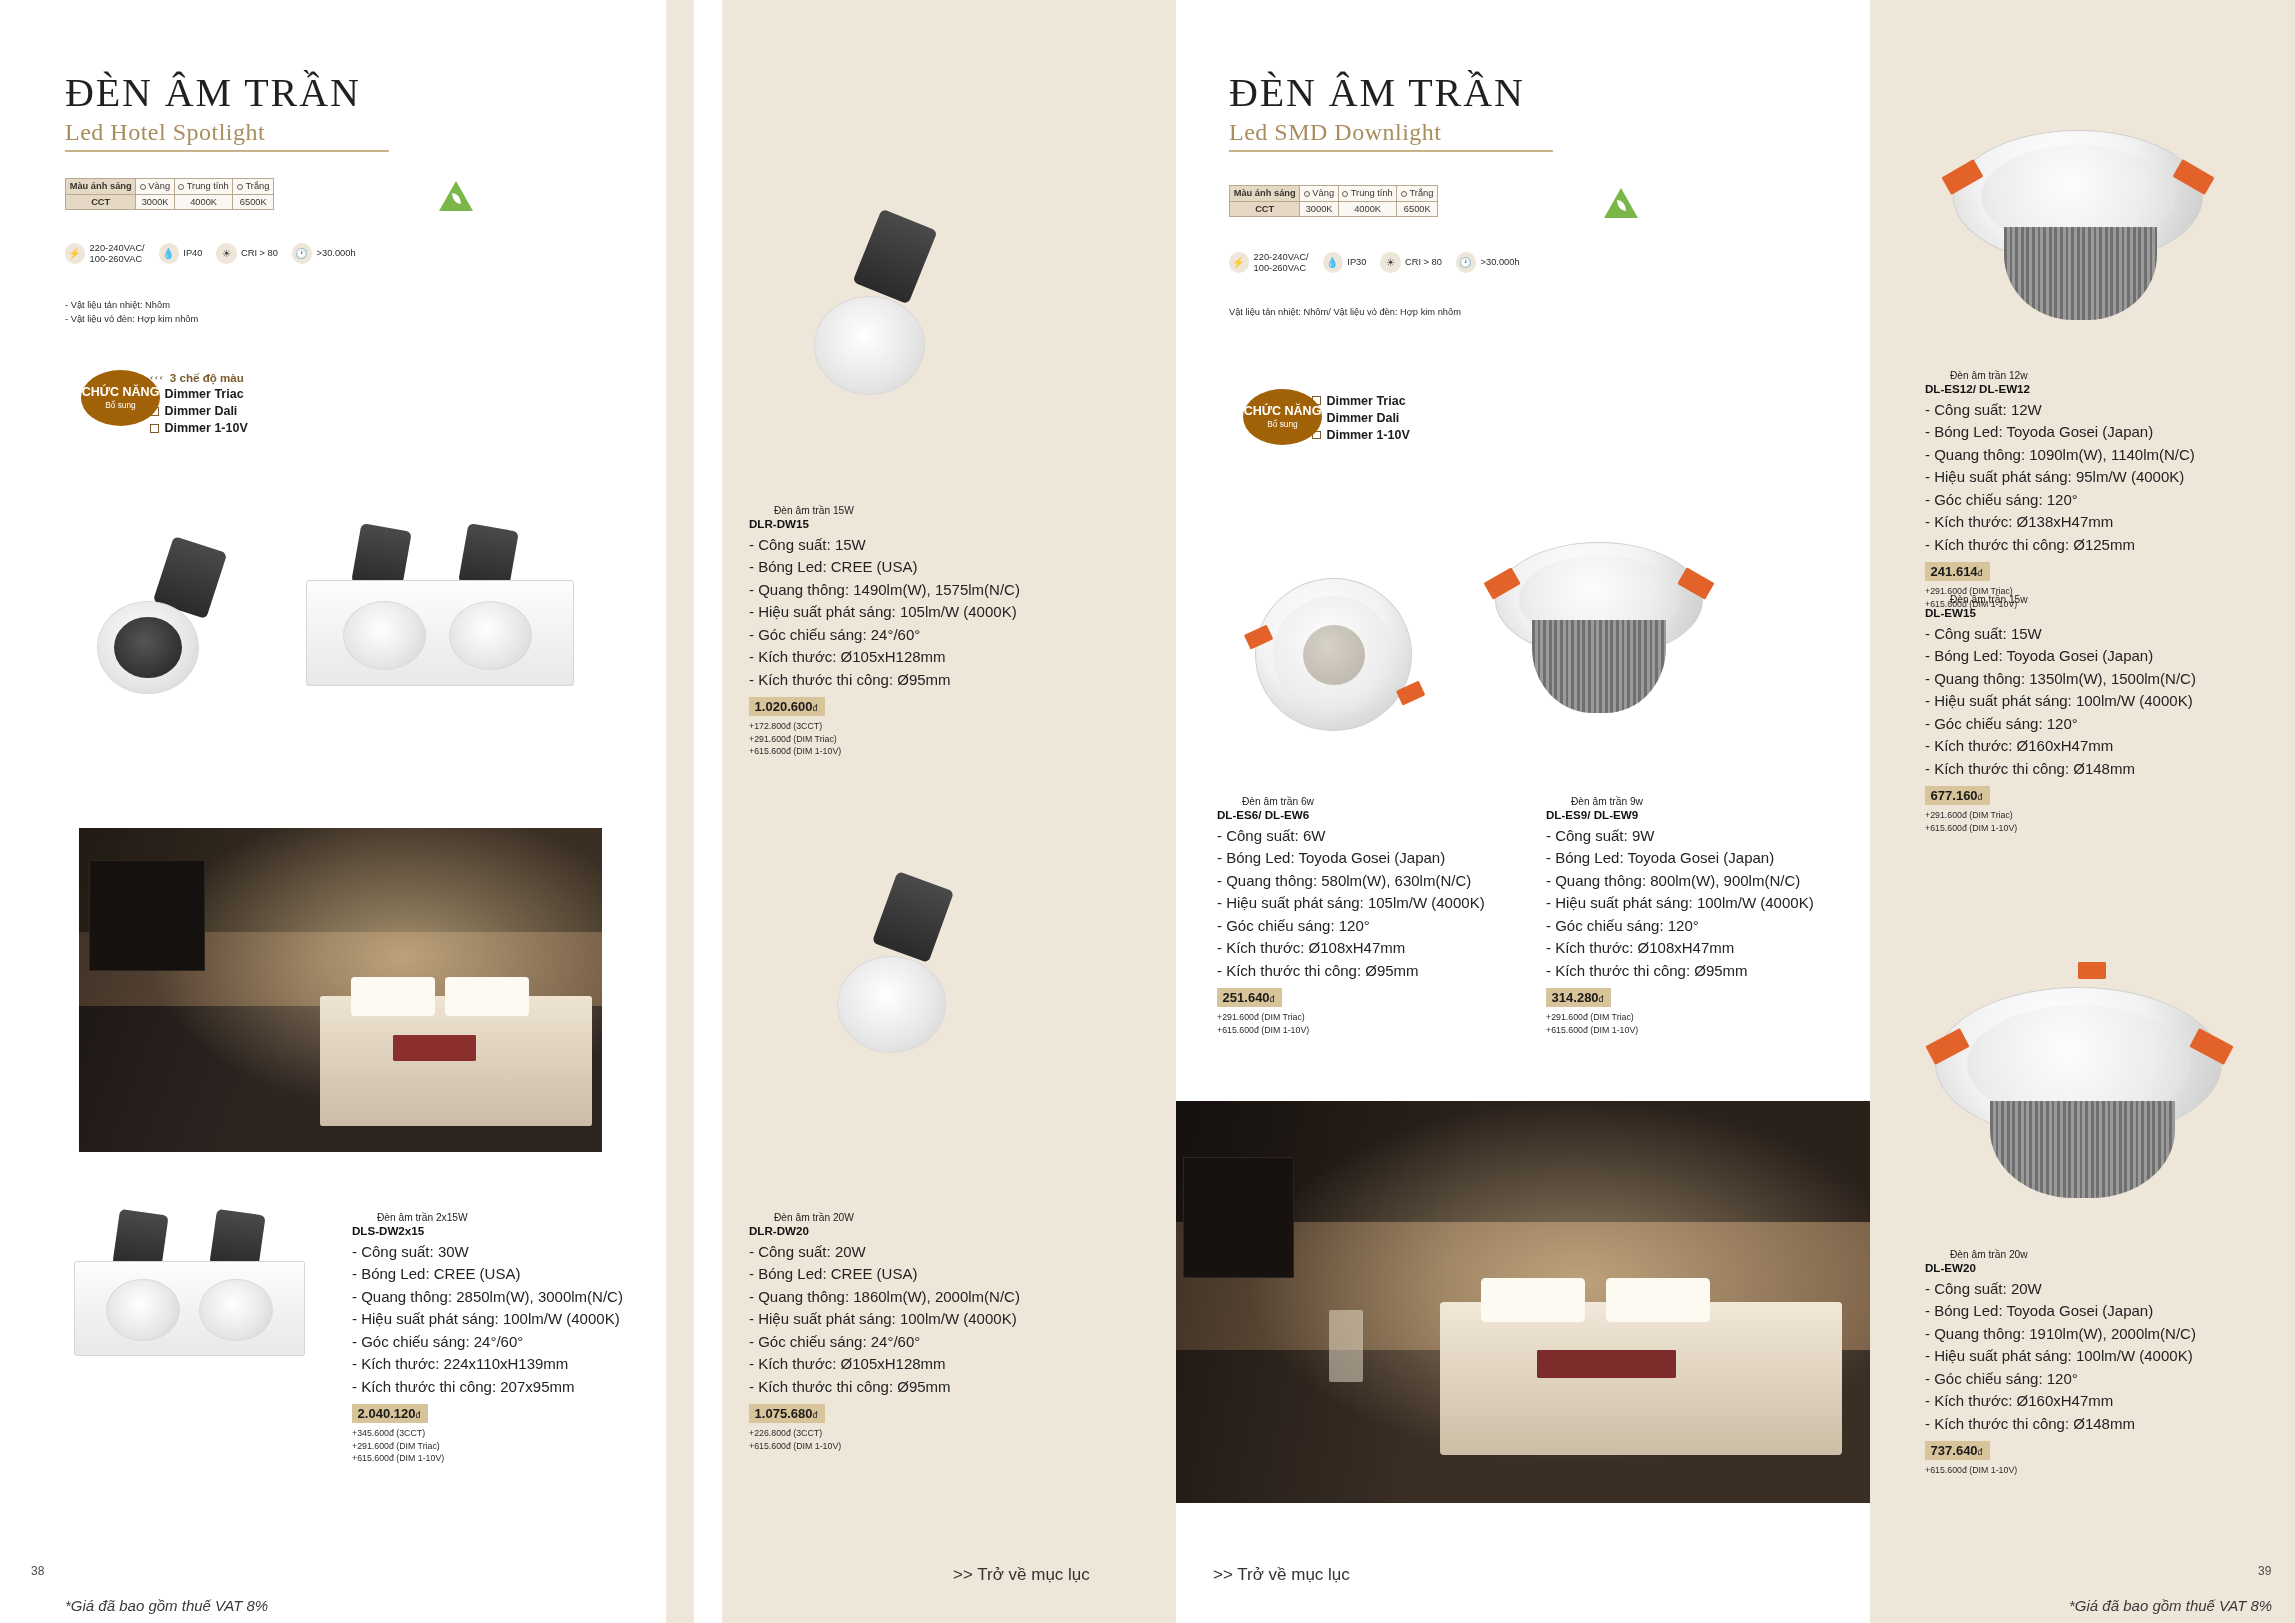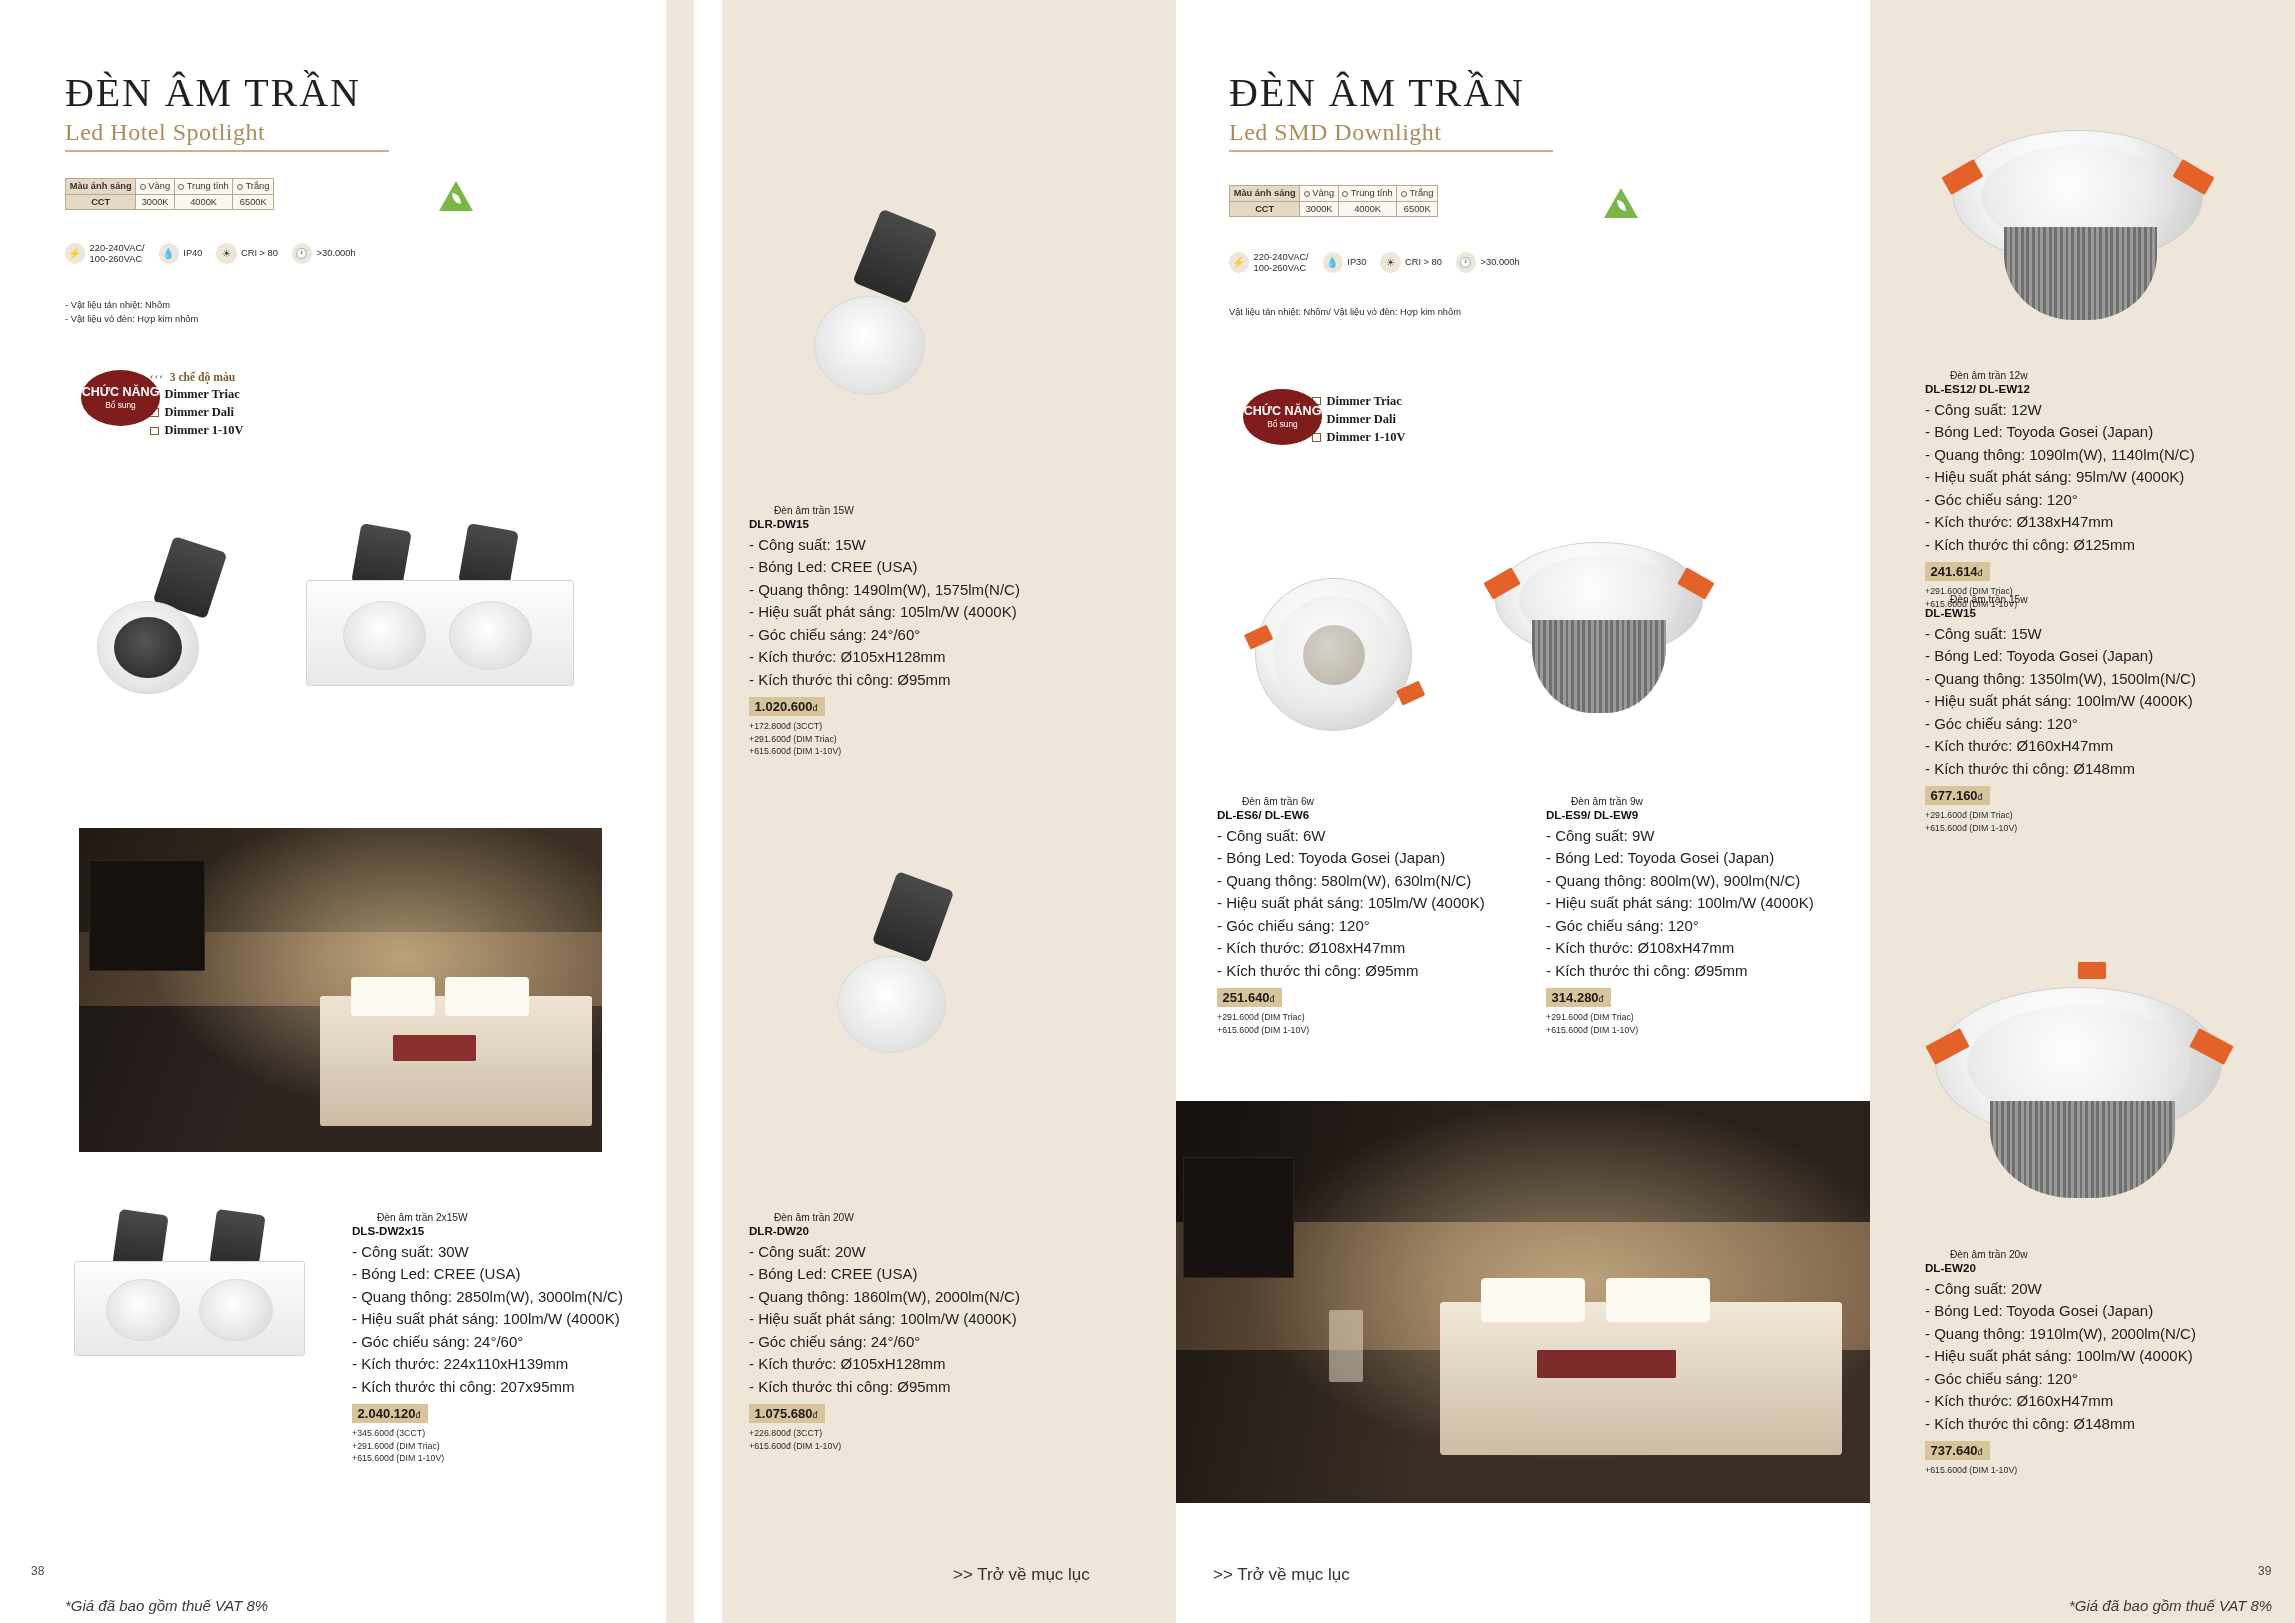--- a/index.html
+++ b/index.html
@@ -61,28 +61,28 @@
     display:flex;align-items:center;justify-content:center;font-size:10.2px;color:#3d3d3d;
   }
   .spec-text { line-height:1.15; }
 
   .mat-lines { position:absolute; font-size:9.3px; line-height:1.55; color:#2b2b2b; }
 
   
   .func { position:absolute; }
   .func-oval {
     width:79px;height:56px;border-radius:50%/50%;
-    background:#7f1d1d; color:#fff; display:flex;flex-direction:column;
+    background:#a16207; color:#fff; display:flex;flex-direction:column;
     align-items:center;justify-content:center; font-weight:bold; line-height:1.1;
     position:absolute; left:0; top:0; z-index:2;
   }
   .func-oval .l1 { font-size:12.5px; }
   .func-oval .l2 { font-size:8.3px; font-weight:normal; margin-top:1.9px;}
   .func-list { position:absolute; left:69px; top:0.9px; }
-  .func-li { display:flex; align-items:center; gap:5.6px; margin-bottom:3.2px;font-family:Liberation Serif, serif; }
+  .func-li { display:flex; align-items:center; gap:5.6px; margin-bottom:3.2px; }
   .func-li .sq { width:8.8px;height:8.8px;border:0.9px solid #7a5c2e; }
   .func-li .txt { font-size:12.5px; font-weight:bold; color:#1d1d1d; white-space:nowrap;}
   .func-li .dots { font-size:7px; color:#8a7a5f; letter-spacing:0.5px;}
   .func-li.mode .txt { font-size:11.6px; color:#7a5c2e;}
 
   
   .prod { position:absolute; }
   .prod .pname { font-size:10.2px; color:#1d1d1d; margin-bottom:1.4px; white-space:nowrap;padding-left:25px;}
   .prod .pcode { font-size:11.6px; font-weight:bold; color:#111; margin-bottom:3.2px; white-space:nowrap;}
   .prod ul { margin:0; padding:0; list-style:none; }

